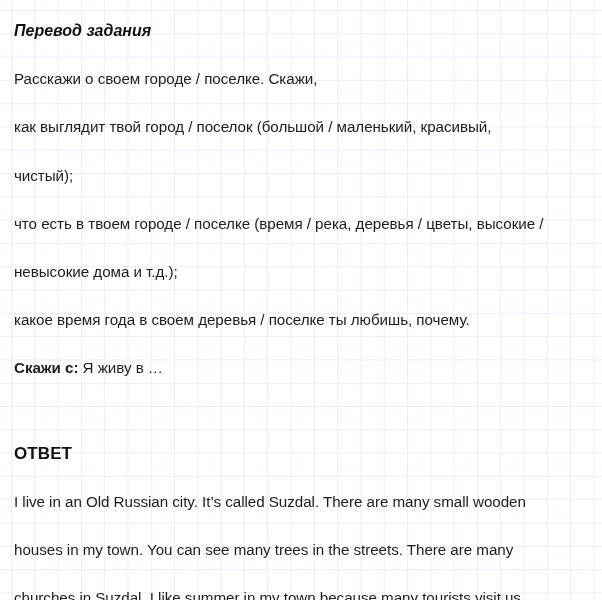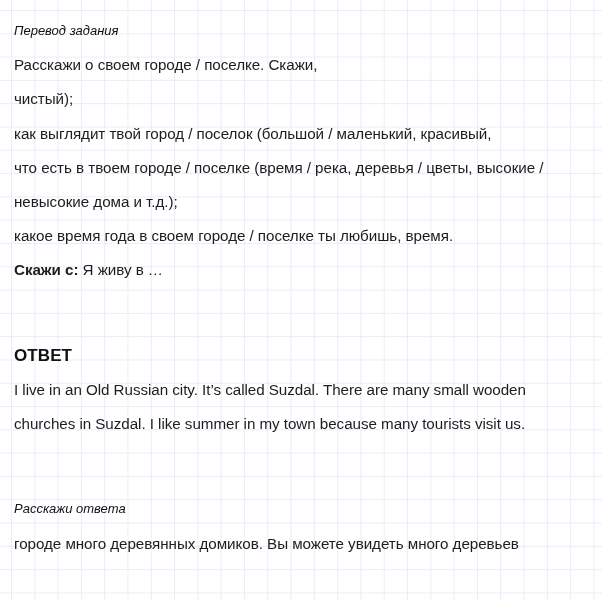--- a/index.html
+++ b/index.html
@@ -45,26 +45,27 @@
     padding: 0;
   }
 
   .line {
     font-size: 15.2px;
     line-height: 34.2px;
     height: 34.2px;
     white-space: nowrap;
     letter-spacing: -0.05px;
     color: #1d1d1d;
+    margin-top: 14px;
   }
 
   .heading-italic {
-    font-weight: normal;
+    font-weight: bold;
     font-style: italic;
-    font-size: 13px;
+    font-size: 16px;
     line-height: 34.2px;
     height: 34.2px;
     white-space: nowrap;
     color: #111111;
   }
 
   .heading-caps {
     font-weight: bold;
     font-style: normal;
     font-size: 17px;
@@ -96,36 +97,37 @@
 
 <div id="page">
   <div id="content">
 
     <div class="top-pad"></div>
 
     <div class="section">
       <div class="heading-italic">Перевод задания</div>
 
       <div class="line">Расскажи о своем городе / поселке. Скажи,</div>
+      <div class="line">как выглядит твой город / поселок (большой / маленький, красивый,</div>
       <div class="line">чистый);</div>
-      <div class="line">как выглядит твой город / поселок (большой / маленький, красивый,</div>
       <div class="line">что есть в твоем городе / поселке (время / река, деревья / цветы, высокие /</div>
       <div class="line">невысокие дома и т.д.);</div>
-      <div class="line">какое время года в своем городе / поселке ты любишь, время.</div>
+      <div class="line">какое время года в своем деревья / поселке ты любишь, почему.</div>
 
       <div class="line"><span class="lead">Скажи с:</span><span> Я живу в …</span></div>
     </div>
 
     <div class="spacer"></div>
     <div class="spacer-half"></div>
 
     <div class="section">
       <div class="heading-caps">ОТВЕТ</div>
 
       <div class="line">I live in an Old Russian city. It’s called Suzdal. There are many small wooden</div>
+      <div class="line">houses in my town. You can see many trees in the streets. There are many</div>
       <div class="line">churches in Suzdal. I like summer in my town because many tourists visit us.</div>
     </div>
 
     <div class="spacer"></div>
     <div class="spacer-half"></div>
 
     <div class="section">
       <div class="heading-italic">Расскажи ответа</div>
 
       <div class="line">городе много деревянных домиков. Вы можете увидеть много деревьев</div>

